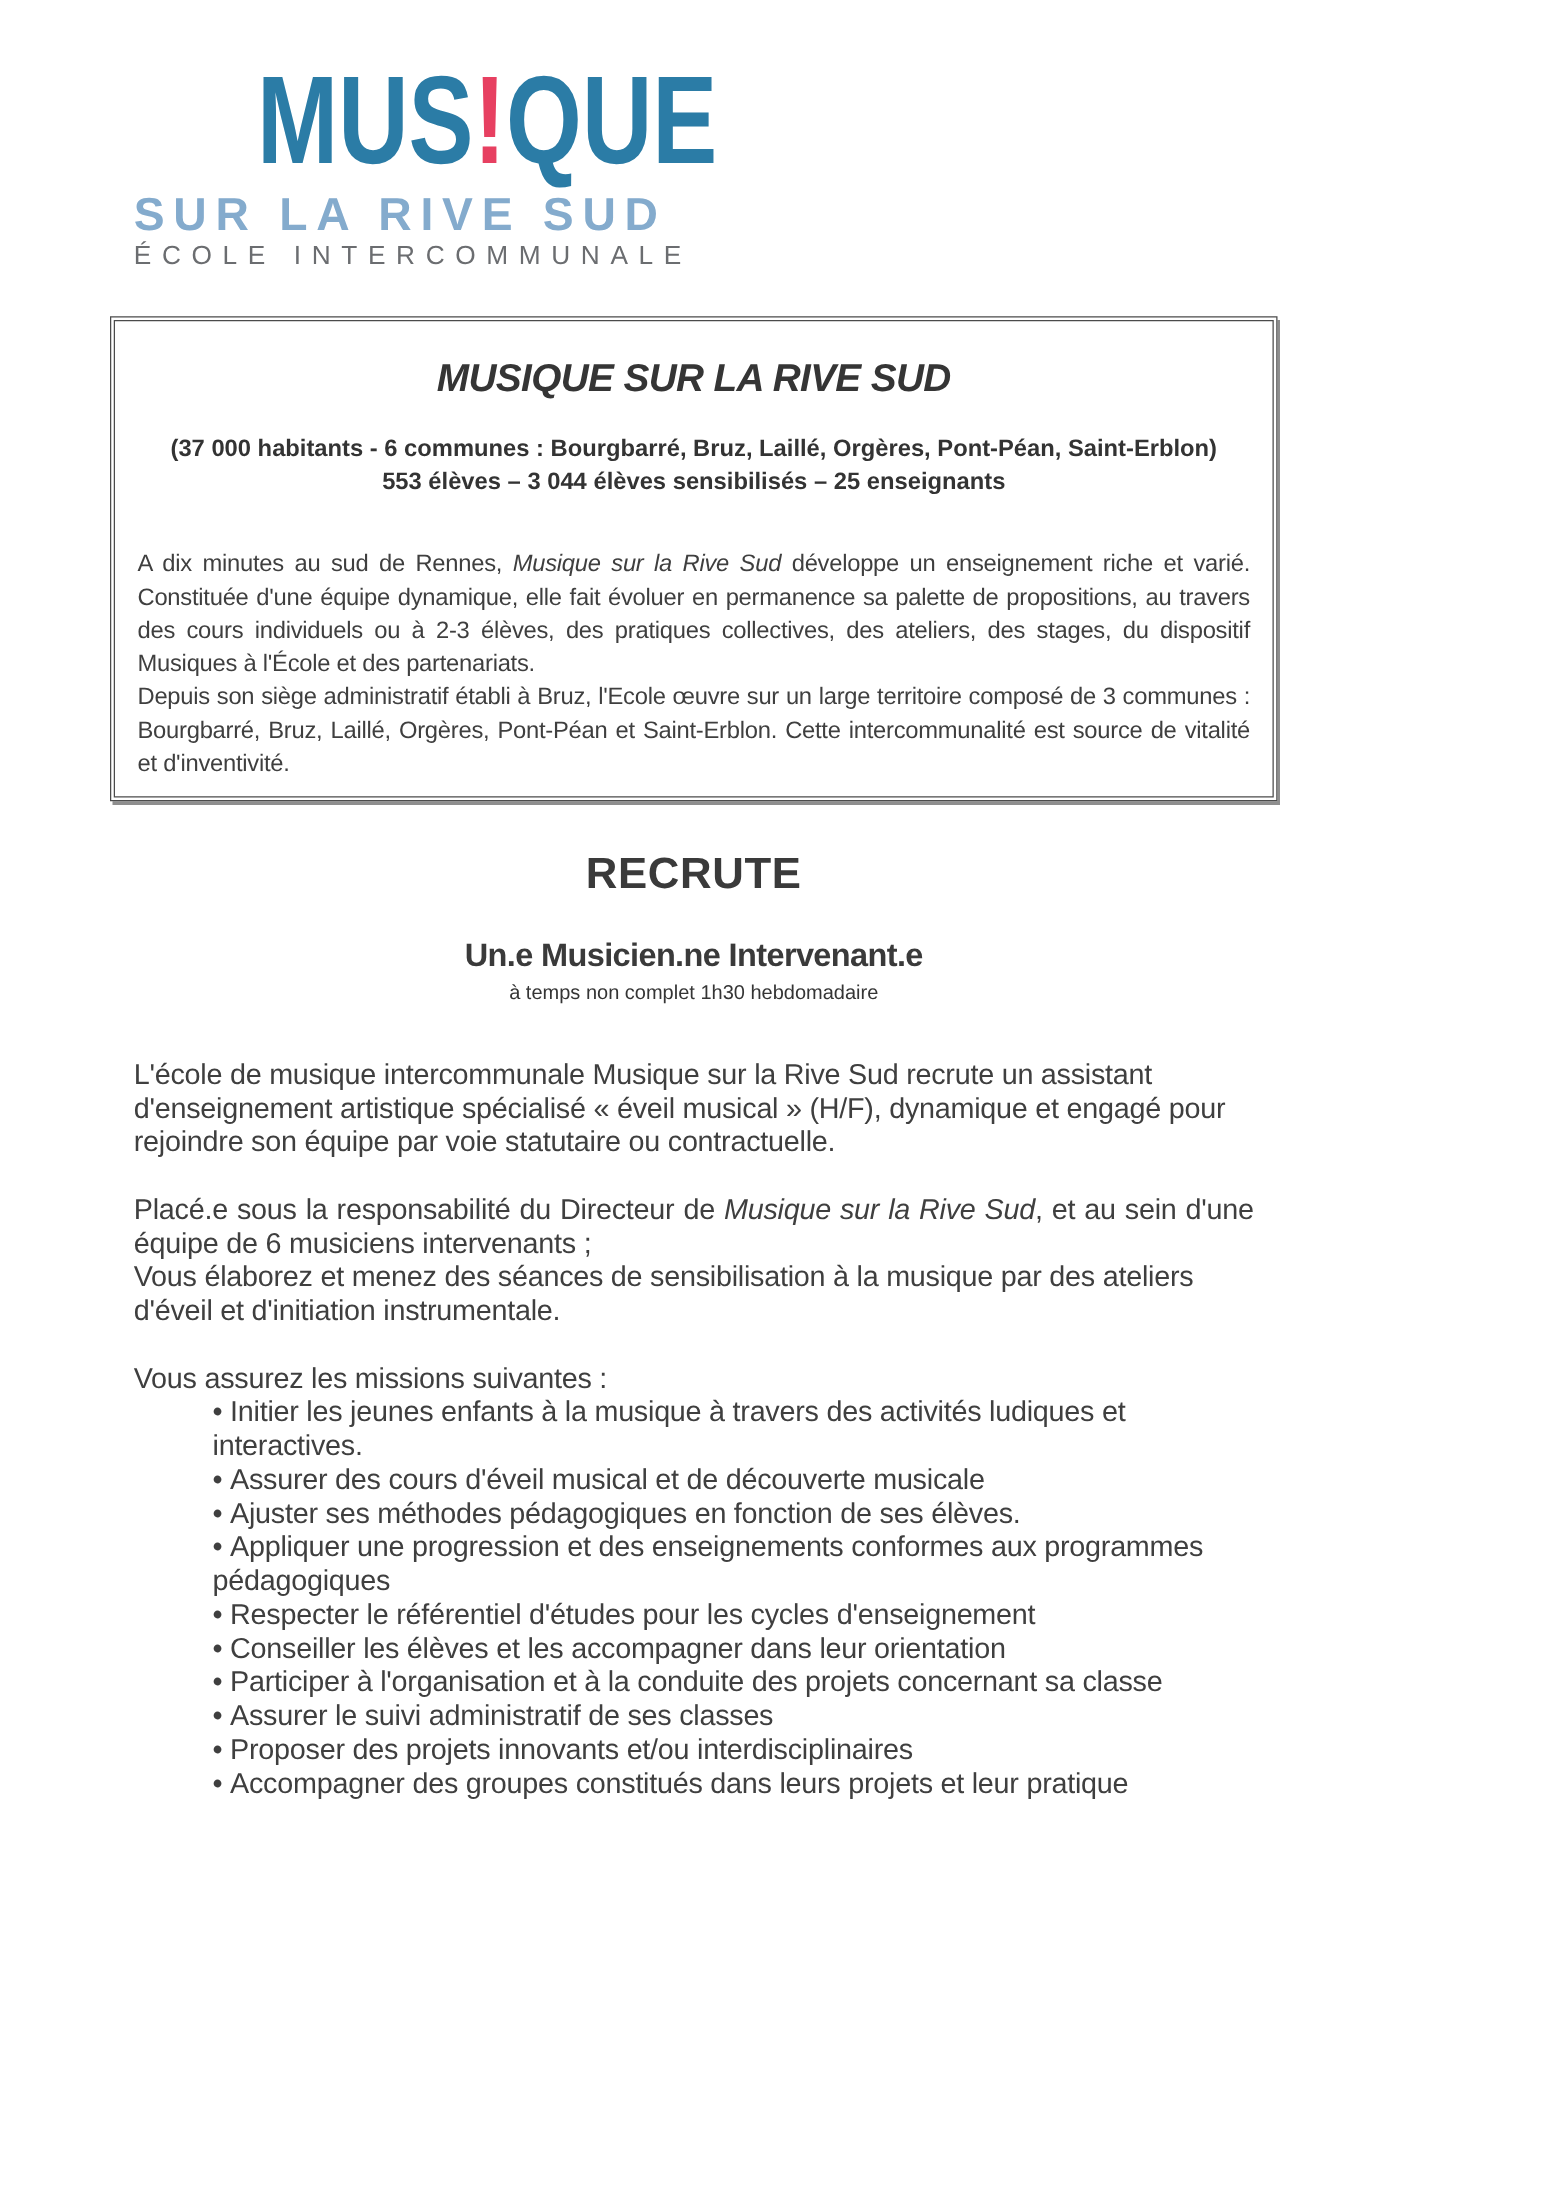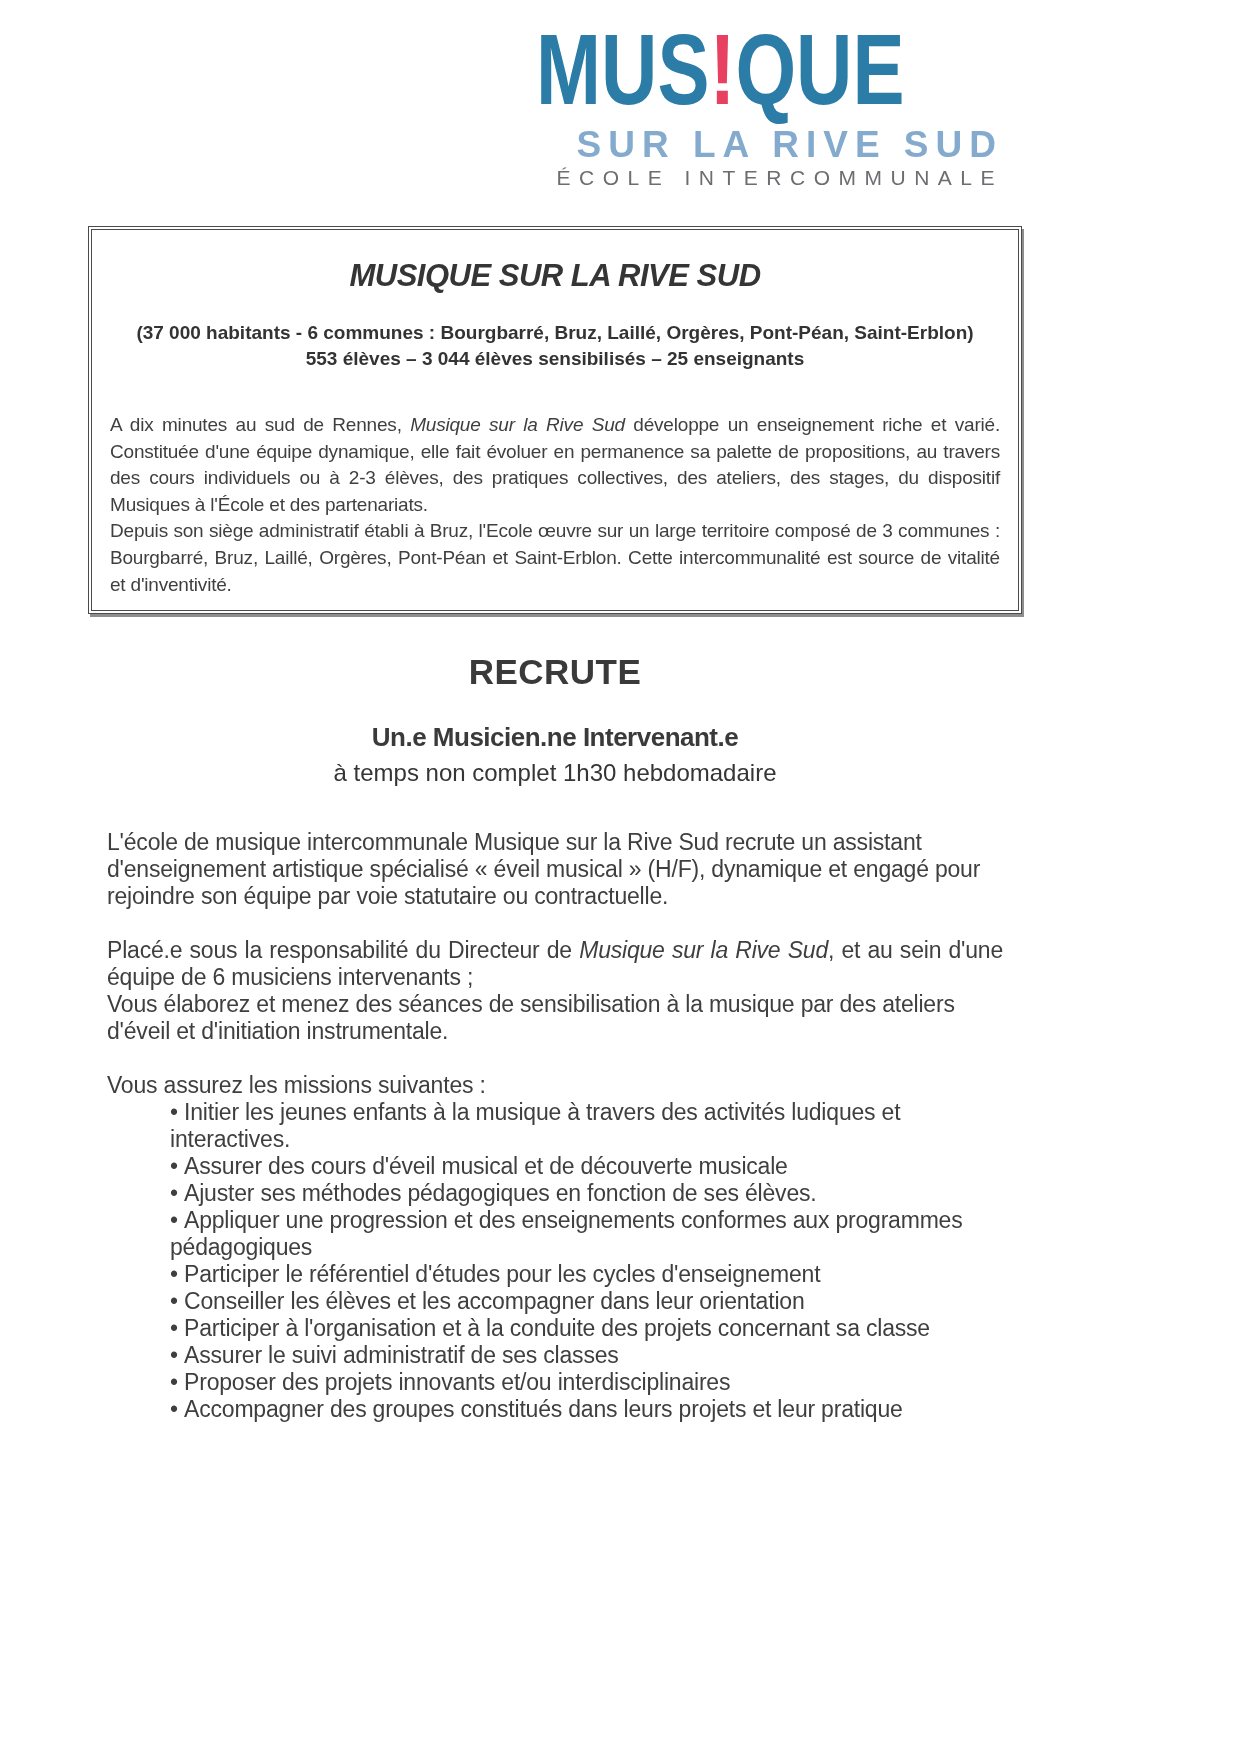--- a/index.html
+++ b/index.html
@@ -6,21 +6,21 @@
   body {
     width: 1241px; height: 1755px;
     background: #ffffff;
     font-family: "Liberation Sans", sans-serif;
     color: var(--text-color, #3f3f3f);
     overflow: hidden;
   }
   .content { margin-left: 107px; width: 896px; }
 
   
-  .logo { padding-top: 20px; text-align: right; }
+  .logo { padding-top: 47px; text-align: left; }
   .logo-main {
     font-size: 100px; font-weight: 800; line-height: 0.98;
     letter-spacing: 0px; color: var(--main-blue, #2b7ca6);
     transform: scaleX(0.78); transform-origin: 50% 50%;
     white-space: nowrap;
   }
   .logo-bang { color: var(--accent-pink, #e74061); }
   .logo-sub {
     margin-top: 6px;
     font-size: 37px; font-weight: 700; letter-spacing: 7px;
@@ -51,21 +51,21 @@
 
   
   .recrute-heading {
     margin: 38px 0 0 0; text-align: center;
     font-size: 35px; font-weight: 800; letter-spacing: 0.5px; color: #3a3a3a;
   }
   .position-title {
     margin: 30px 0 0 0; text-align: center;
     font-size: 26px; font-weight: 800; letter-spacing: -0.5px; color: #3a3a3a;
   }
-  .position-subtitle { margin: 6px 0 0 0; text-align: center; font-size: 24px; color: #353535; }
+  .position-subtitle { margin: 6px 0 0 0; text-align: center; font-size: 16px; color: #353535; }
 
   
   .body-text { margin-top: 42px; font-size: 23px; line-height: 27px; letter-spacing: -0.2px; }
   .body-text p { margin: 0; }
   .para-gap { margin-top: 27px !important; }
   .justify { text-align: justify; }
 
   ul.bullets { list-style: none; margin: 0; padding: 0 0 0 63px; }
   ul.bullets li { margin: 0; padding: 0; }
   ul.bullets li::before { content: "\2022\00a0"; }
@@ -112,21 +112,21 @@
 
         <li>Initier les jeunes enfants à la musique à travers des activités ludiques et interactives.</li>
         <li>Assurer des cours d'éveil musical et de découverte musicale</li>
         <li>Ajuster ses méthodes pédagogiques en fonction de ses élèves.</li>
         <li>Appliquer une progression et des enseignements conformes aux programmes pédagogiques</li>
       </ul>
 
 
     <ul class="bullets">
 
-    <li>Participer le référentiel d'études pour les cycles d'enseignement</li>
+    <li>Respecter le référentiel d'études pour les cycles d'enseignement</li>
         <li>Conseiller les élèves et les accompagner dans leur orientation</li>
         <li>Participer à l'organisation et à la conduite des projets concernant sa classe</li>
         <li>Assurer le suivi administratif de ses classes</li>
         <li>Proposer des projets innovants et/ou interdisciplinaires</li>
         <li>Accompagner des groupes constitués dans leurs projets et leur pratique</li>
       </ul>
   </div>
 
 </div>
 

